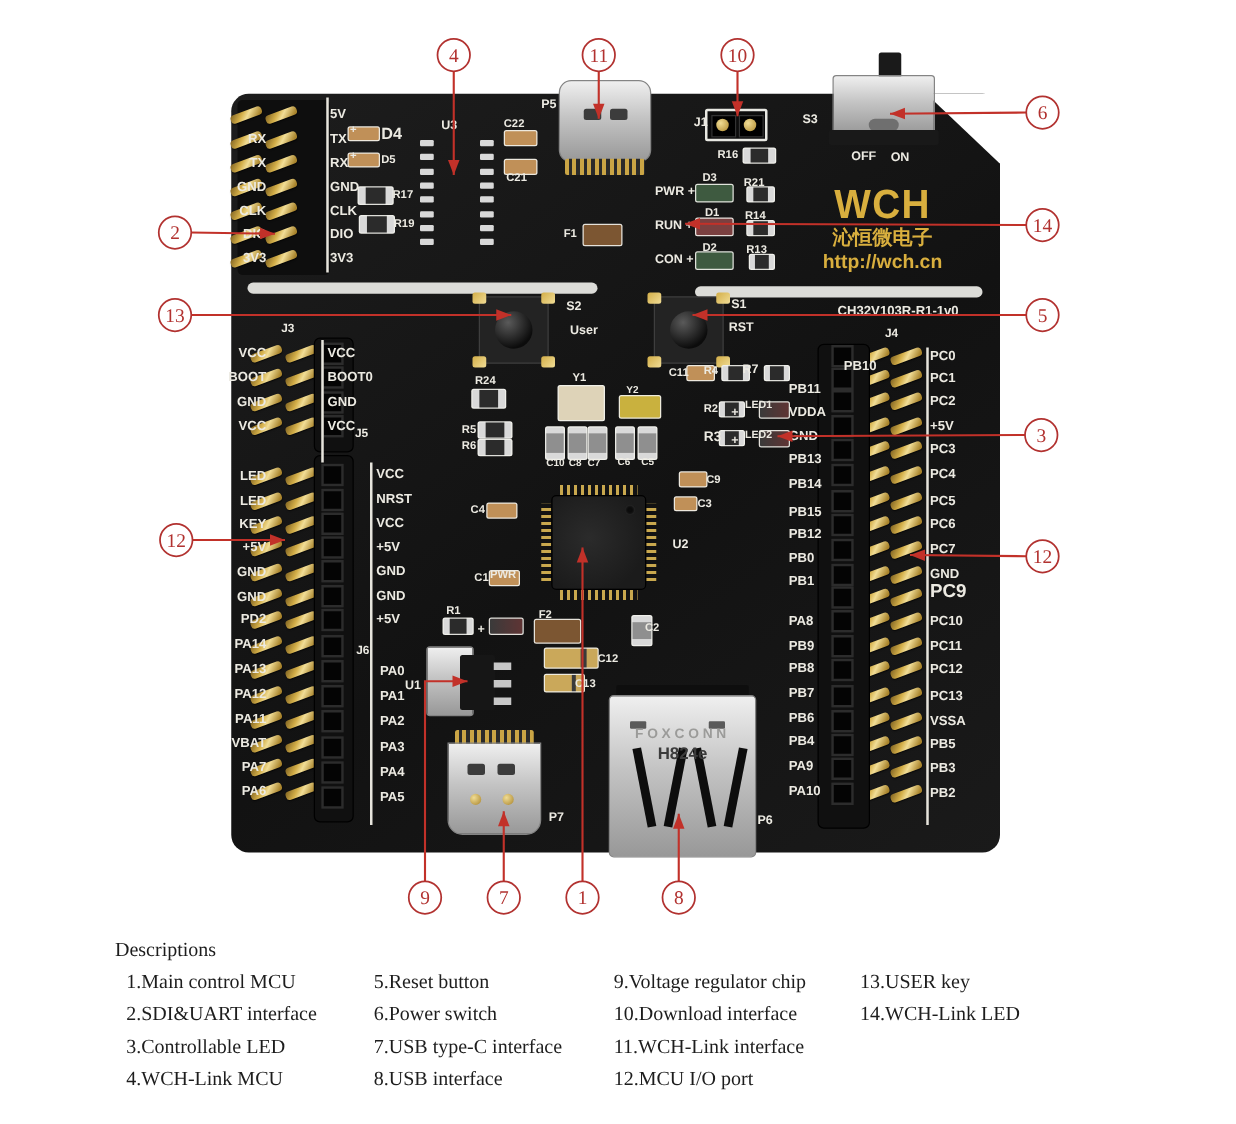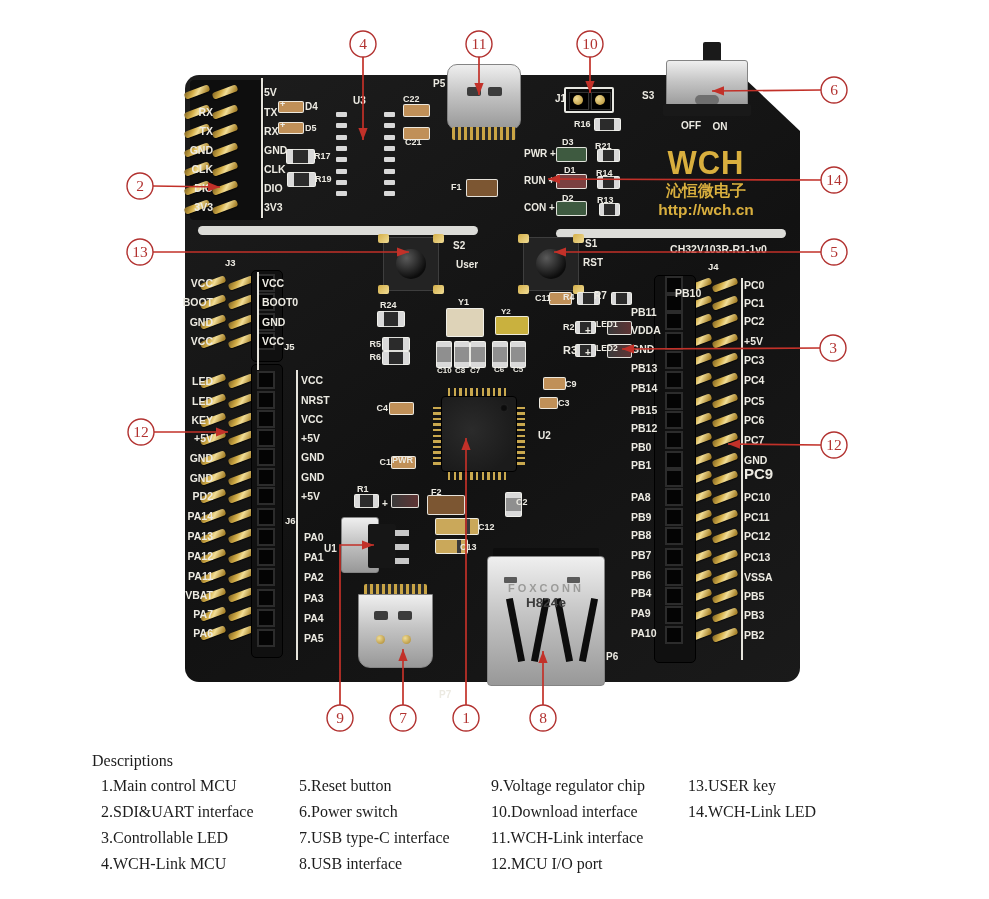--- a/index.html
+++ b/index.html
@@ -127,21 +127,21 @@
       <div class="lbl a-r" style="left: 213px; top: 188px; font-size: 10.5px; color: rgb(236, 234, 226);">DIO</div>
       <div class="lbl a-r" style="left: 213px; top: 207px; font-size: 10.5px; color: rgb(236, 234, 226);">3V3</div>
       <div class="lbl" style="left: 264px; top: 92px; font-size: 10.5px; color: rgb(236, 234, 226);">5V</div>
       <div class="lbl" style="left: 264px; top: 112px; font-size: 10.5px; color: rgb(236, 234, 226);">TX</div>
       <div class="lbl" style="left: 264px; top: 131px; font-size: 10.5px; color: rgb(236, 234, 226);">RX</div>
       <div class="lbl" style="left: 264px; top: 150px; font-size: 10.5px; color: rgb(236, 234, 226);">GND</div>
       <div class="lbl" style="left: 264px; top: 169px; font-size: 10.5px; color: rgb(236, 234, 226);">CLK</div>
       <div class="lbl" style="left: 264px; top: 188px; font-size: 10.5px; color: rgb(236, 234, 226);">DIO</div>
       <div class="lbl" style="left: 264px; top: 207px; font-size: 10.5px; color: rgb(236, 234, 226);">3V3</div>
       <div class="lbl" style="left: 280px; top: 104px; font-size: 9px; color: rgb(236, 234, 226);">+</div>
-      <div class="lbl" style="left: 305px; top: 107px; font-size: 10px; color: rgb(236, 234, 226);">D4</div>
+      <div class="lbl" style="left: 305px; top: 107px; font-size: 13px; color: rgb(236, 234, 226);">D4</div>
       <div class="lbl" style="left: 280px; top: 125px; font-size: 9px; color: rgb(236, 234, 226);">+</div>
       <div class="lbl" style="left: 305px; top: 128px; font-size: 9px; color: rgb(236, 234, 226);">D5</div>
       <div class="lbl" style="left: 314px; top: 156px; font-size: 9px; color: rgb(236, 234, 226);">R17</div>
       <div class="lbl" style="left: 315px; top: 179px; font-size: 9px; color: rgb(236, 234, 226);">R19</div>
       <div class="lbl" style="left: 353px; top: 101px; font-size: 10px; color: rgb(236, 234, 226);">U3</div>
       <div class="lbl" style="left: 403px; top: 99px; font-size: 9px; color: rgb(236, 234, 226);">C22</div>
       <div class="lbl" style="left: 405px; top: 142px; font-size: 9px; color: rgb(236, 234, 226);">C21</div>
       <div class="lbl" style="left: 433px; top: 84px; font-size: 10px; color: rgb(236, 234, 226);">P5</div>
       <div class="lbl" style="left: 555px; top: 99px; font-size: 10px; color: rgb(236, 234, 226);">J1</div>
       <div class="lbl" style="left: 574px; top: 124px; font-size: 9px; color: rgb(236, 234, 226);">R16</div>
@@ -229,21 +229,21 @@
       <div class="lbl a-r" style="left: 391px; top: 462px; font-size: 9px; color: rgb(236, 234, 226);">C1</div>
       <div class="lbl" style="left: 538px; top: 436px; font-size: 10px; color: rgb(236, 234, 226);">U2</div>
       <div class="lbl" style="left: 357px; top: 489px; font-size: 9px; color: rgb(236, 234, 226);">R1</div>
       <div class="lbl" style="left: 392px; top: 460px; font-size: 9px; color: rgb(236, 234, 226);">PWR</div>
       <div class="lbl" style="left: 382px; top: 504px; font-size: 10px; color: rgb(236, 234, 226);">+</div>
       <div class="lbl" style="left: 431px; top: 492px; font-size: 9px; color: rgb(236, 234, 226);">F2</div>
       <div class="lbl" style="left: 516px; top: 502px; font-size: 9px; color: rgb(236, 234, 226);">C2</div>
       <div class="lbl" style="left: 478px; top: 527px; font-size: 9px; color: rgb(236, 234, 226);">C12</div>
       <div class="lbl" style="left: 460px; top: 547px; font-size: 9px; color: rgb(236, 234, 226);">C13</div>
       <div class="lbl" style="left: 324px; top: 549px; font-size: 10px; color: rgb(236, 234, 226);">U1</div>
-      <div class="lbl" style="left: 439px; top: 655px; font-size: 10px; color: rgb(236, 234, 226); margin-top: 40px;">P7</div>
+      <div class="lbl" style="left: 439px; top: 655px; font-size: 10px; color: rgb(236, 234, 226);">P7</div>
       <div class="lbl" style="left: 606px; top: 657px; font-size: 10px; color: rgb(236, 234, 226);">P6</div>
       <div class="lbl a-c fox" style="left: 546px; top: 588px; font-size: 11px; color: rgb(155, 155, 153);">FOXCONN</div>
       <div class="lbl a-c" style="left: 546px; top: 603px; font-size: 13.5px; color: rgb(60, 60, 60);">H824e</div>
       <div class="lbl" style="left: 631px; top: 293px; font-size: 10.5px; color: rgb(236, 234, 226); padding-left: 44px;">PB10</div>
       <div class="lbl" style="left: 631px; top: 312px; font-size: 10.5px; color: rgb(236, 234, 226);">PB11</div>
       <div class="lbl" style="left: 631px; top: 330px; font-size: 10.5px; color: rgb(236, 234, 226);">VDDA</div>
       <div class="lbl" style="left: 631px; top: 349px; font-size: 10.5px; color: rgb(236, 234, 226);">GND</div>
       <div class="lbl" style="left: 631px; top: 368px; font-size: 10.5px; color: rgb(236, 234, 226);">PB13</div>
       <div class="lbl" style="left: 631px; top: 388px; font-size: 10.5px; color: rgb(236, 234, 226);">PB14</div>
       <div class="lbl" style="left: 631px; top: 410px; font-size: 10.5px; color: rgb(236, 234, 226);">PB15</div>

